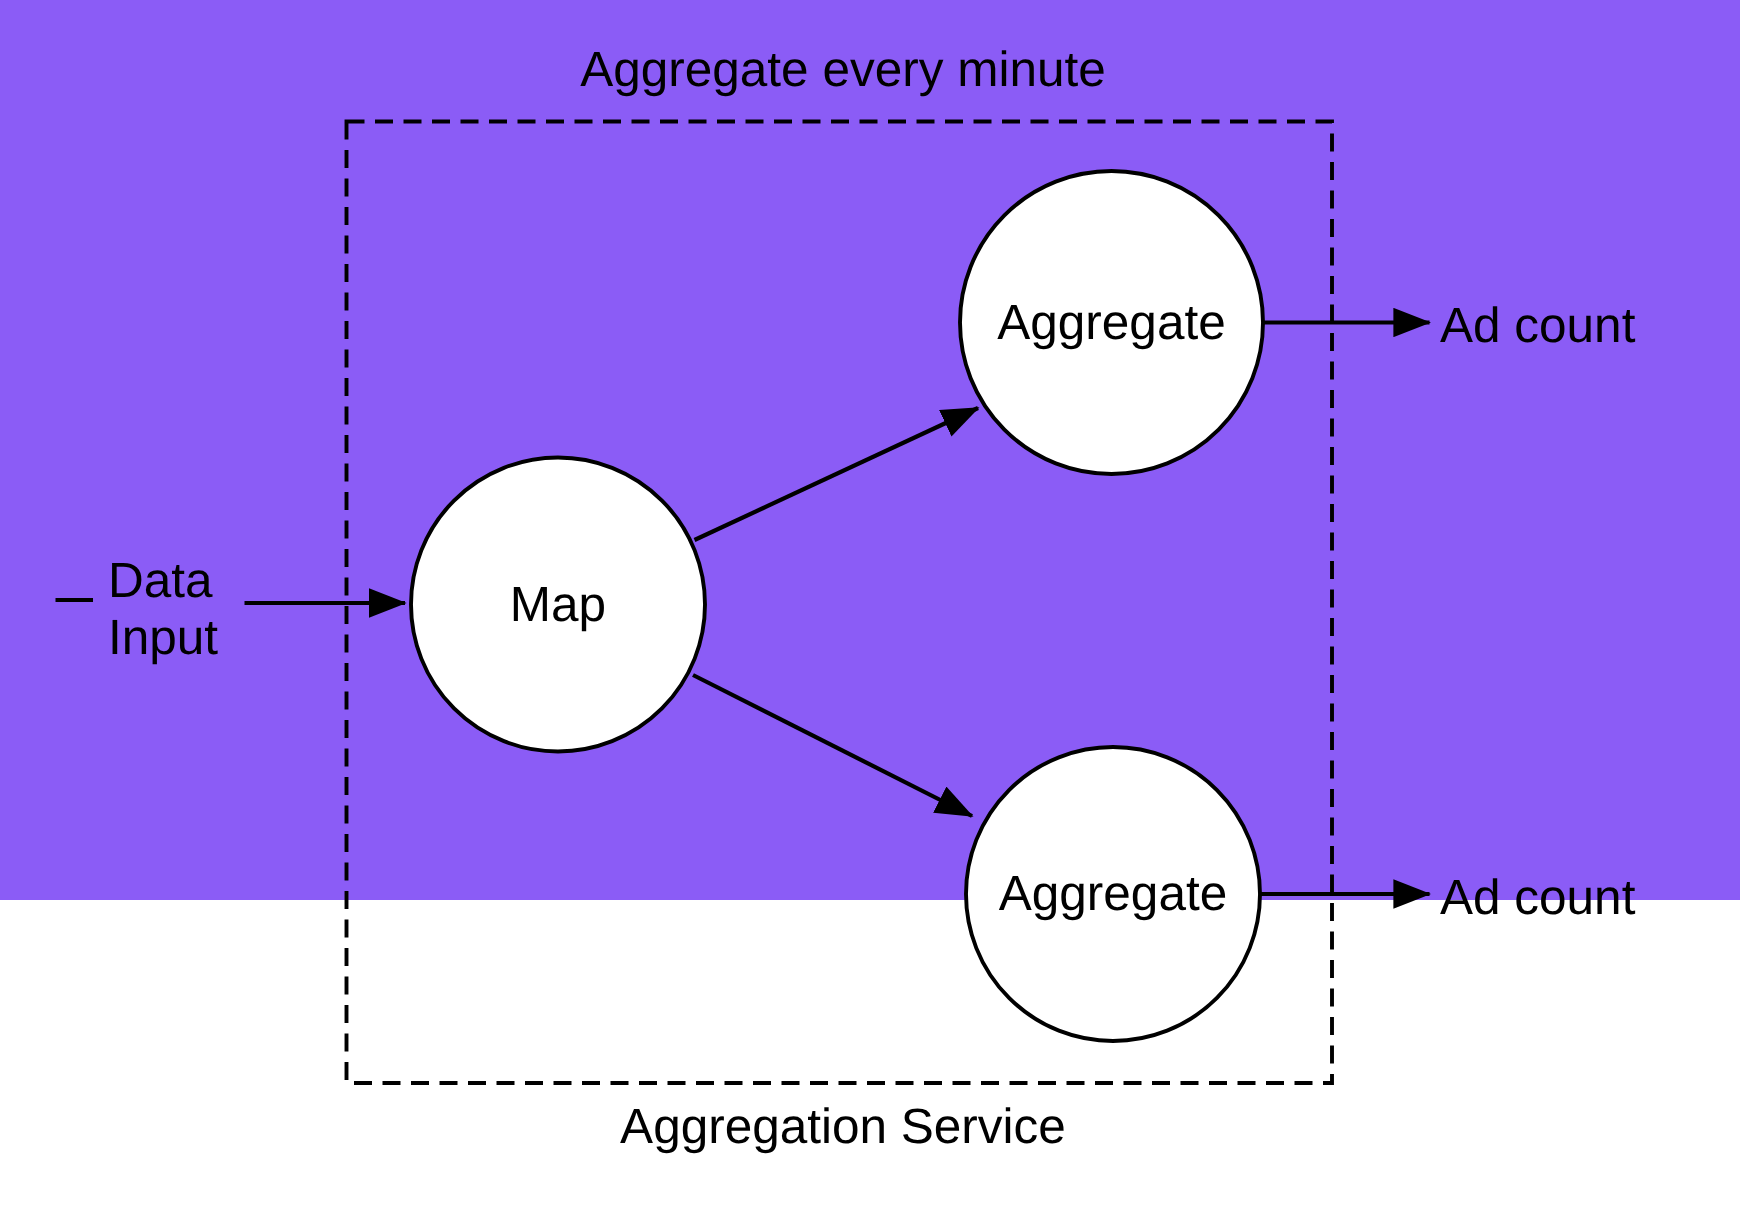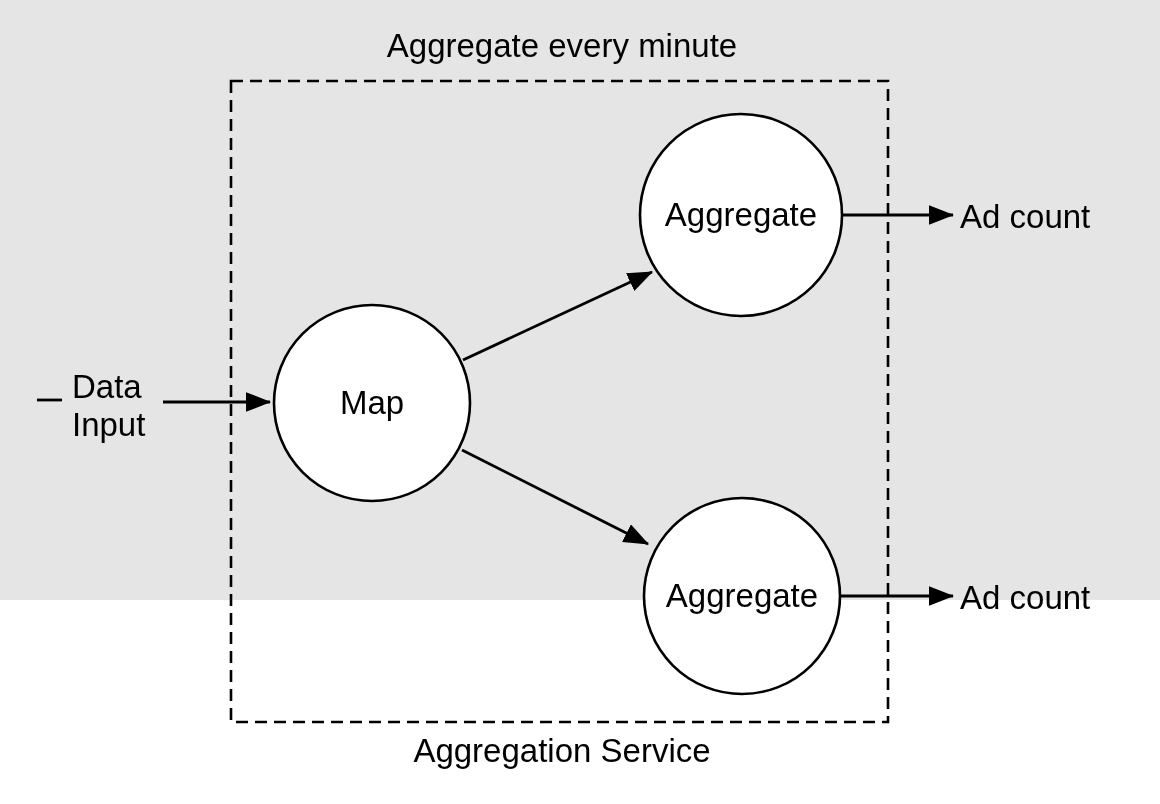--- a/index.html
+++ b/index.html
@@ -10,21 +10,21 @@
   body {
     width: 1160px;
     height: 804px;
     overflow: hidden;
     font-family: "Liberation Sans", "DejaVu Sans", sans-serif;
   }
   #diagram-root {
     position: relative;
     width: 1160px;
     height: 600px;
-    background: #e5e5e5;
+    background: #8b5cf6;
   }
   svg#diagram-svg {
     display: block;
     width: 1160px;
     height: 804px;
   }
   .node-circle {
     fill: #ffffff;
     stroke: #000000;
     stroke-width: 2.6;

